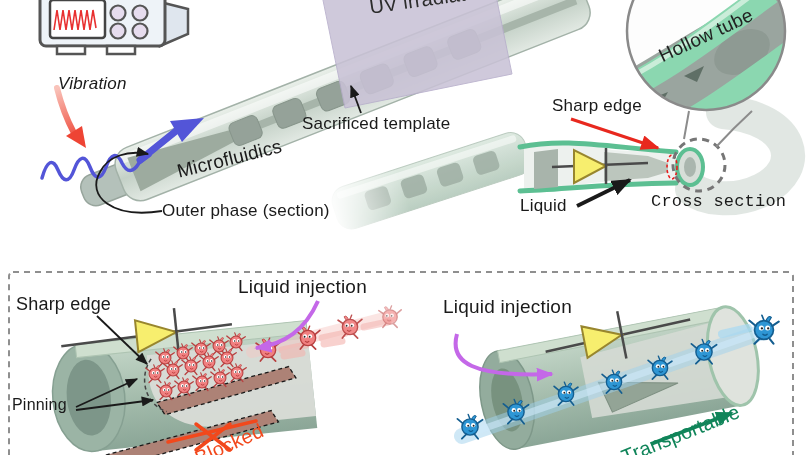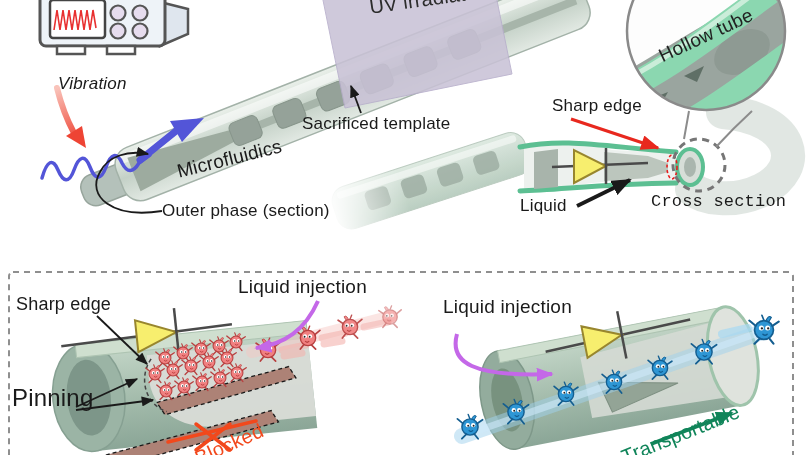--- a/index.html
+++ b/index.html
@@ -11,21 +11,21 @@
   .lbl-vibration{left:58px;top:74px;font-style:italic;}
   .lbl-sacrificed{left:302px;top:114px;}
   .lbl-outer{left:162px;top:201px;}
   .lbl-uv{left:368px;top:-4px;font-size:20px;transform:rotate(-8deg);transform-origin:0 0;color:#2c2c2c;}
   .lbl-sharp-top{left:552px;top:96px;}
   .lbl-corner{left:520px;top:196px;}
   .lbl-cross{left:651px;top:192px;font-family:Liberation Mono, monospace;}
   .lbl-hollow{left:660px;top:46px;font-size:19px;transform:rotate(-25deg);transform-origin:0 50%;color:#222;}
   .lbl-sharp-bl{left:16px;top:294px;font-size:18px;}
   .lbl-liq-l{left:238px;top:276px;font-size:19px;}
-  .lbl-pinning{left:12px;top:384px;font-size:24px;}
+  .lbl-pinning{left:12px;top:396px;font-size:16px;}
   .lbl-blocked{left:193px;top:433px;font-size:20px;color:#f2481c;transform:rotate(-24deg);}
   .lbl-liq-r{left:443px;top:296px;font-size:19px;}
   .lbl-transportable{left:618px;top:423px;font-size:20px;color:#11855a;transform:rotate(-22deg);}
 </style>
 </head>
 <body>
 
 <div class="canvas">
 
 <svg class="scene" width="808" height="455" viewBox="0 0 808 455" xmlns="http://www.w3.org/2000/svg">

